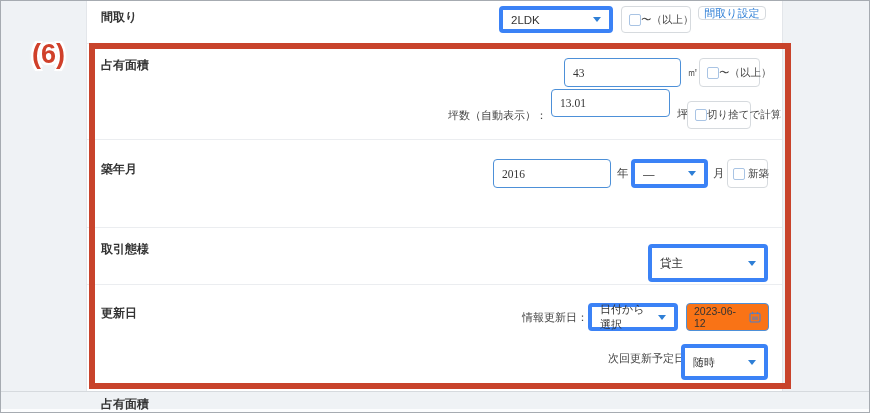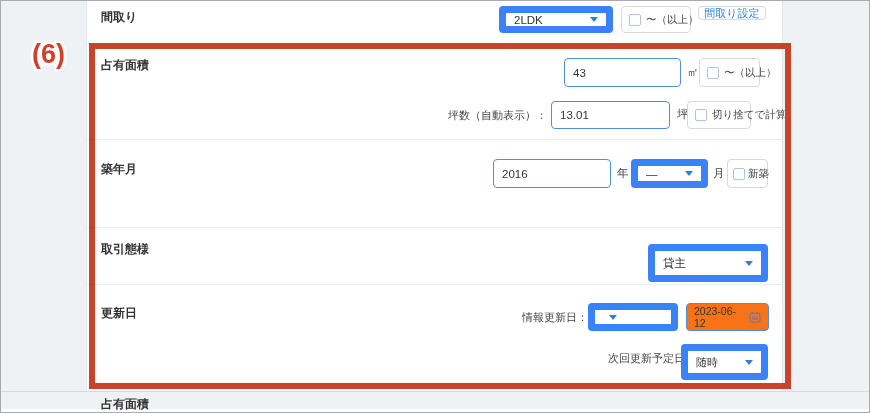--- a/index.html
+++ b/index.html
@@ -27,35 +27,35 @@
   .lbl-senyu{ left:100px; top:56px; }
   .lbl-chiku{ left:100px; top:160px; }
   .lbl-torihiki{ left:100px; top:240px; }
   .lbl-koshin{ left:100px; top:304px; }
   .lbl-image{ left:100px; top:395px; font-size:12px; font-weight:700; color:#333; }
 
   .inline-label{ font-size:11px; color:#444; }
 
   
   .select{
-    background:#fff; border:7px solid #3b82f6; border-radius:4px;
+    background:#fff; border:4px solid #3b82f6; border-radius:4px;
     display:flex; align-items:center; justify-content:space-between;
     padding:0 8px; font-size:11.5px; color:#333; cursor:pointer;
   }
   .caret{ width:0; height:0; border-left:4px solid transparent;
           border-right:4px solid transparent; border-top:5px solid #2f7fd6; margin-left:6px; }
   input.txt{
     border:1px solid #4d90d8; border-radius:4px; background:#fff;
     font-size:11.5px; color:#333; padding:0 8px; outline:none;
-    font-family:Liberation Sans, sans-serif;
+    font-family:Liberation Serif, serif;
   }
   .unit{ font-size:11.5px; color:#444; }
   .cb-group{
     background:#fff; border:1px solid #d6dade; border-radius:4px;
-    display:flex; align-items:center; gap:5px; padding:0 7px; cursor:pointer;
+    display:flex; align-items:center; padding:0 7px; cursor:pointer;
   }
   .checkbox{ width:12px; height:12px; border:1px solid #a9c4e4; border-radius:2px;
              background:#fff; flex:0 0 auto; }
   .cb-label{ font-size:10.5px; color:#444; white-space:nowrap; }
   .btn{
     background:#fff; border:1px solid #d6dade; border-radius:4px;
     color:#2f7fd6; font-size:11px; display:flex; align-items:center;
     justify-content:center; cursor:pointer; white-space:nowrap;
   }
   .datebox{
@@ -66,21 +66,21 @@
 
   
   .sel-madori{ left:498px; top:5px; width:114px; height:27px; }
   .cbg-madori{ left:620px; top:5px; width:70px; height:27px; }
   .btn-madori{ left:697px; top:5px; width:68px; height:14px; }
 
   .inp-area{ left:563px; top:57px; width:117px; height:29px; }
   .unit-m2{ left:686px; top:64px; }
   .cbg-area{ left:698px; top:57px; width:61px; height:29px; }
   .lbl-tsubo{ left:447px; top:107px; }
-  .inp-tsubo{ left:550px; top:100px; width:119px; height:28px; }
+  .inp-tsubo{ left:550px; top:88px; width:119px; height:28px; }
   .unit-tsubo{ left:676px; top:106px; }
   .cbg-tsubo{ left:686px; top:100px; width:64px; height:28px; }
 
   .inp-year{ left:492px; top:158px; width:118px; height:29px; }
   .unit-year{ left:616px; top:165px; }
   .sel-month{ left:630px; top:158px; width:77px; height:29px; }
   .unit-month{ left:712px; top:165px; }
   .cbg-new{ left:726px; top:158px; width:41px; height:29px; padding:0 5px; gap:3px;align-items:center; }
 
   .sel-torihiki{ left:647px; top:243px; width:120px; height:38px; }
@@ -153,20 +153,21 @@
 
 <div class="abs row-label lbl-torihiki">取引態様</div>
 <div class="abs select sel-torihiki">
   <span>貸主</span>
   <span class="caret"></span>
 </div>
 
 <div class="abs row-label lbl-koshin">更新日</div>
 <span class="abs inline-label lbl-info">情報更新日：</span>
 <div class="abs select sel-info">
+  <span>日付から選択</span>
   <span class="caret"></span>
 </div>
 <div class="abs datebox datebox-pos">
   <span>2023-06-12</span>
   <svg class="cal-icon" width="12" height="12" viewBox="0 0 12 12">
     <rect x="1" y="2.2" width="10" height="8.8" rx="1.2" fill="none" stroke="#4a7fd0" stroke-width="1.1"></rect>
     <line x1="3.5" y1="0.8" x2="3.5" y2="3.2" stroke="#4a7fd0" stroke-width="1.1"></line>
     <line x1="8.5" y1="0.8" x2="8.5" y2="3.2" stroke="#4a7fd0" stroke-width="1.1"></line>
     <rect x="3" y="5.5" width="6" height="3.5" fill="#4a7fd0" opacity="0.55"></rect>
   </svg>

